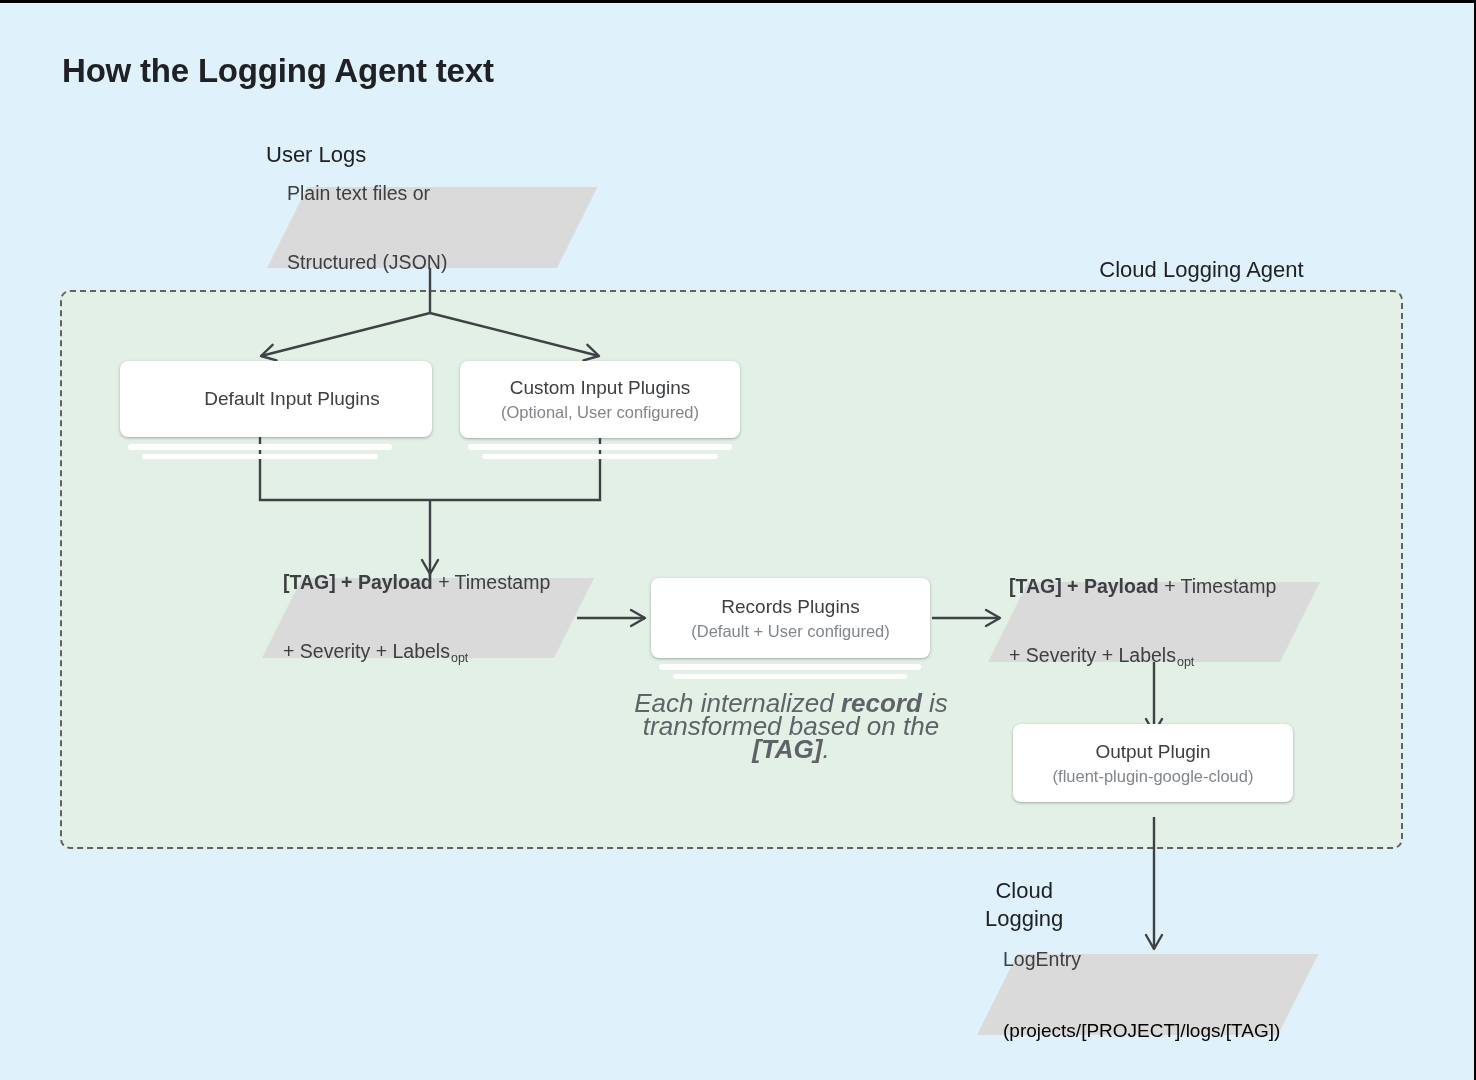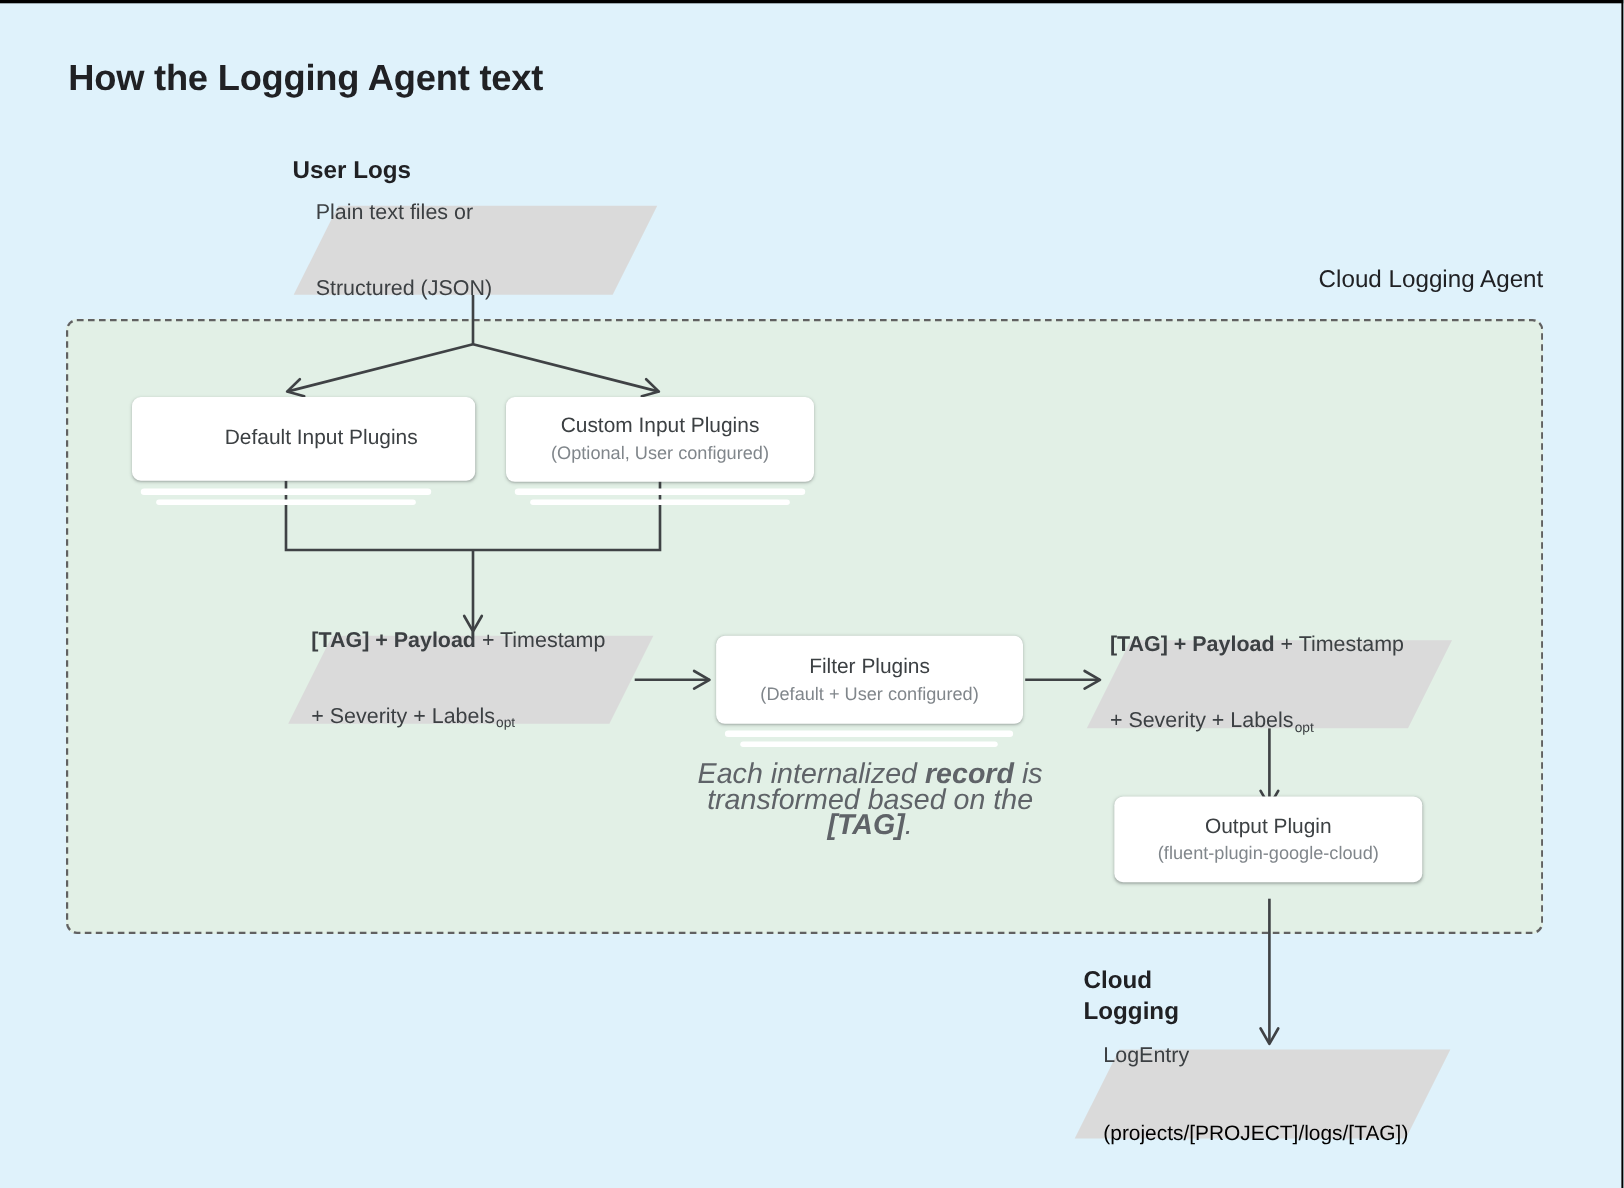--- a/index.html
+++ b/index.html
@@ -13,25 +13,25 @@
   }
   .edge-top{position:absolute;left:0;top:0;width:1476px;height:3px;background:#000;}
   .edge-right{position:absolute;right:0;top:0;width:2px;height:1080px;background:#000;}
 
   .title{
     position:absolute;left:62px;top:52px;
     font-size:33px;font-weight:600;letter-spacing:-0.2px;
     color:var(--text-primary,#202124);margin:0;
   }
   .lbl{
-    position:absolute;font-size:22px;font-weight:700;
-    color:var(--text-primary,#202124);line-height:28px;
+    position:absolute;font-size:22px;font-weight:400;
+    color:var(--text-primary,#202124);line-height:28px;text-align:center;
   }
   .lbl-user-logs{left:266px;top:141px;}
-  .lbl-agent{left:1000px;top:240px;width:403px;text-align:right;font-weight:500;}
+  .lbl-agent{left:1000px;top:256px;width:403px;font-weight:500;}
   .lbl-log-left{left:259px;top:529px;}
   .lbl-log-right{left:988px;top:533px;}
   .lbl-cloud-logging{left:985px;top:877px;}
 
   .agent-region{
     position:absolute;left:60px;top:290px;width:1339px;height:555px;
     background:var(--agent-region-fill,#e2f0e6);
     border:2px dashed var(--agent-region-border,#616161);
     border-radius:10px;
     z-index:0;
@@ -149,21 +149,21 @@
   <div class="stackbar" style="left:468px;top:444px;width:264px;height:6px;"></div>
   <div class="stackbar" style="left:482px;top:454px;width:236px;height:5px;"></div>
 
   <div class="pgram pgram-2"></div>
   <div class="pgram-text pt-2">
     <div><b>[TAG] + Payload</b><span> + Timestamp</span></div>
     <div><span>+ Severity + Labels</span><span class="sub-opt">opt</span></div>
   </div>
 
   <div class="card card-filter">
-    <div class="card-title">Filter Plugins</div>
+    <div class="card-title">Records Plugins</div>
     <div class="card-sub">(Default + User configured)</div>
   </div>
   <div class="stackbar" style="left:659px;top:664px;width:262px;height:6px;"></div>
   <div class="stackbar" style="left:673px;top:674px;width:234px;height:5px;"></div>
 
   <div class="note">
     <div><span>Each internalized </span><b>record</b><span> is</span></div>
     <div><span>transformed based on the </span><b>[TAG]</b><span>.</span></div>
   </div>
 

